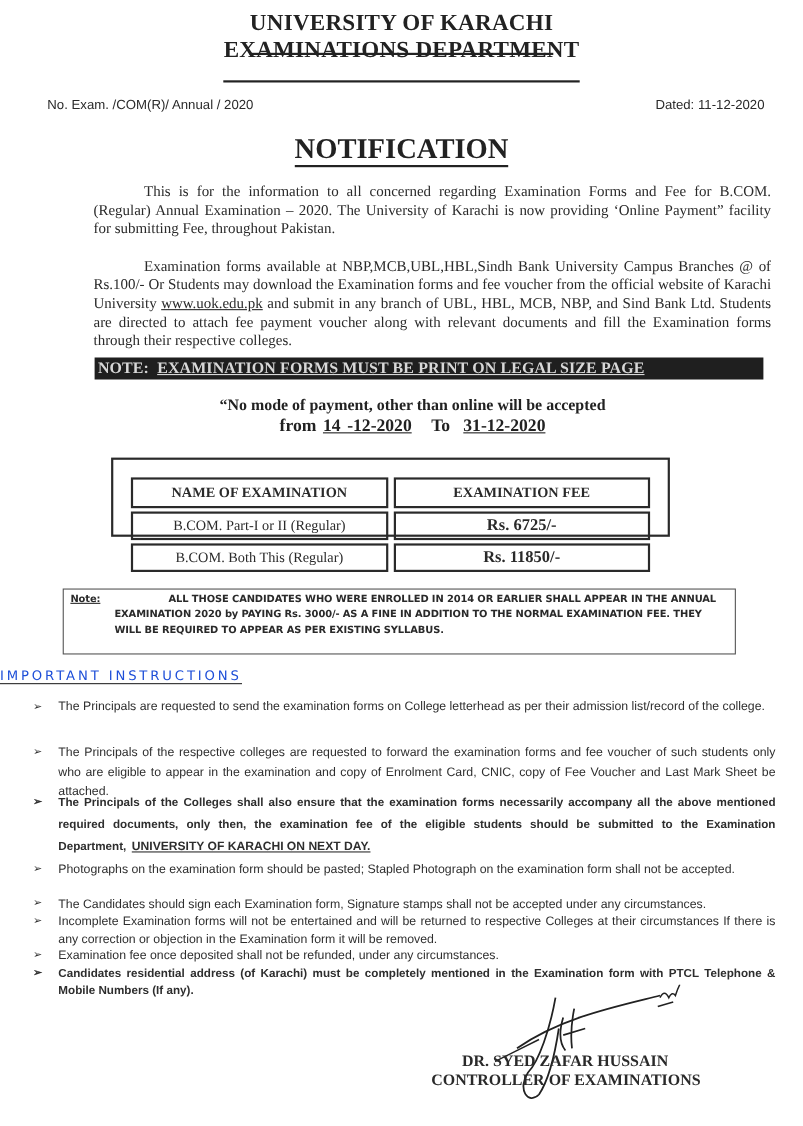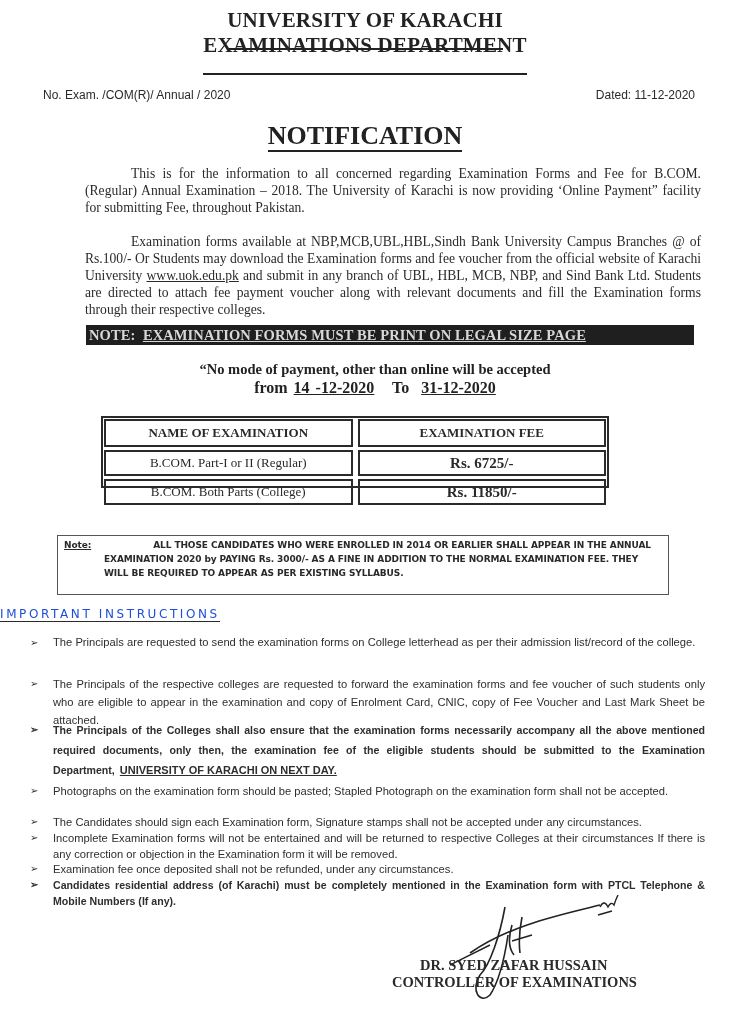--- a/index.html
+++ b/index.html
@@ -22,21 +22,21 @@
   #p2 { top: 233px; }
   .link { text-decoration: underline; }
 
   #note-bar { position: absolute; top: 325px; left: 86px; width: 608px; height: 20px; background: #1f1f1f; color: #d8d8d8; font-family: "Liberation Serif", serif; font-size: 14.5px; font-weight: bold; line-height: 20px; white-space: nowrap; overflow: hidden; padding-left: 3px; box-sizing: border-box; letter-spacing: 0.1px; }
   #note-bar .u { text-decoration: underline; }
 
   #pay-line1 { position: absolute; top: 361px; left: 0; width: 750px; text-align: center; font-family: "Liberation Serif", serif; font-weight: bold; font-size: 14.5px; color: #222; }
   #pay-line2 { position: absolute; top: 379px; left: 0; width: 750px; text-align: center; font-family: "Liberation Serif", serif; font-weight: bold; font-size: 16px; color: #222; word-spacing: 2px; }
   #pay-line2 .d { text-decoration: underline; }
 
-  #fee-table { position: absolute; top: 416px; left: 101px; width: 508px; height: 72px; border: 2px solid #2a2a2a; box-sizing: border-box; padding: 1px; }
+  #fee-table { position: absolute; top: 416px; left: 101px; width: 508px; height: 72px; border: 2px solid #2a2a2a; box-sizing: border-box; padding: 16px; }
   .frow { display: flex; gap: 5px; margin-bottom: 3px; }
   .fcell { flex: 1; height: 26px; border: 2px solid #2a2a2a; box-sizing: border-box; display: flex; align-items: center; justify-content: center; font-family: "Liberation Serif", serif; font-size: 13px; color: #2a2a2a; }
   .frow.head .fcell { font-weight: bold; height: 28px; }
   .fcell.fee { font-weight: bold; font-size: 15px; }
 
   #note-box { position: absolute; top: 535px; left: 57px; width: 612px; height: 60px; border: 1px solid #555; box-sizing: border-box; padding: 2px 6px; font-family: "DejaVu Sans", sans-serif; font-size: 9px; line-height: 14px; color: #2a2a2a; font-weight: bold; letter-spacing: -0.1px; }
   #note-box .nl { text-decoration: underline; margin-right: 62px; }
   #note-box .ind { padding-left: 40px; display: block; }
 
   #instr-title { position: absolute; top: 607px; left: 0; width: 710px; font-family: "DejaVu Sans", sans-serif; font-size: 12px; letter-spacing: 2.6px; color: #1d4ed8; }
@@ -64,39 +64,39 @@
 <body>
 
 <div id="h1" class="hdr"><span>UNIVERSITY OF KARACHI</span></div>
 <div id="h2" class="hdr"><span>EXAMINATIONS DEPARTMENT</span></div>
 
 <div id="ref-no" class="ref">No. Exam. /COM(R)/ Annual / 2020</div>
 <div id="ref-date" class="ref">Dated: 11-12-2020</div>
 
 <div id="title"><span>NOTIFICATION</span></div>
 
-<div id="p1" class="para">This is for the information to all concerned regarding Examination Forms and Fee for B.COM. (Regular) Annual Examination – 2018. The University of Karachi is now providing ‘Online Payment” facility for submitting Fee, throughout Pakistan.</div>
+<div id="p1" class="para">This is for the information to all concerned regarding Examination Forms and Fee for B.COM. (Regular) Annual Examination – 2020. The University of Karachi is now providing ‘Online Payment” facility for submitting Fee, throughout Pakistan.</div>
 <div id="p2" class="para"><span>Examination forms available at NBP,MCB,UBL,HBL,Sindh Bank University Campus Branches @ of Rs.100/- Or Students may download the Examination forms and fee voucher from the official website of Karachi University </span><span class="link">www.uok.edu.pk</span><span> and submit in any branch of UBL, HBL, MCB, NBP, and Sind Bank Ltd. Students are directed to attach fee payment voucher along with relevant documents and fill the Examination forms through their respective colleges.</span></div>
 
 <div id="note-bar"><span>NOTE:</span>&nbsp;&nbsp;<span class="u">EXAMINATION FORMS MUST BE PRINT ON LEGAL SIZE PAGE</span></div>
 
 <div id="pay-line1">“No mode of payment, other than online will be accepted</div>
 <div id="pay-line2"><span>from</span> <span class="d">14 -12-2020</span>&nbsp;&nbsp; <span>To</span> &nbsp;<span class="d">31-12-2020</span></div>
 
 <div id="fee-table">
   <div class="frow head">
     <div class="fcell">NAME OF EXAMINATION</div>
     <div class="fcell">EXAMINATION FEE</div>
   </div>
   <div class="frow">
     <div class="fcell">B.COM. Part-I or II (Regular)</div>
     <div class="fcell fee">Rs. 6725/-</div>
   </div>
   <div class="frow">
-    <div class="fcell">B.COM. Both Parts (College)</div>
+    <div class="fcell">B.COM. Both This (Regular)</div>
     <div class="fcell fee">Rs. 11850/-</div>
   </div>
 </div>
 
 <div id="note-box">
   <div><span class="nl">Note:</span><span>ALL THOSE CANDIDATES WHO WERE ENROLLED IN 2014 OR EARLIER SHALL APPEAR IN THE ANNUAL</span></div>
   <span class="ind">EXAMINATION 2020 by PAYING Rs. 3000/- AS A FINE IN ADDITION TO THE NORMAL EXAMINATION FEE. THEY</span>
   <span class="ind">WILL BE REQUIRED TO APPEAR AS PER EXISTING SYLLABUS.</span>
 </div>
 

